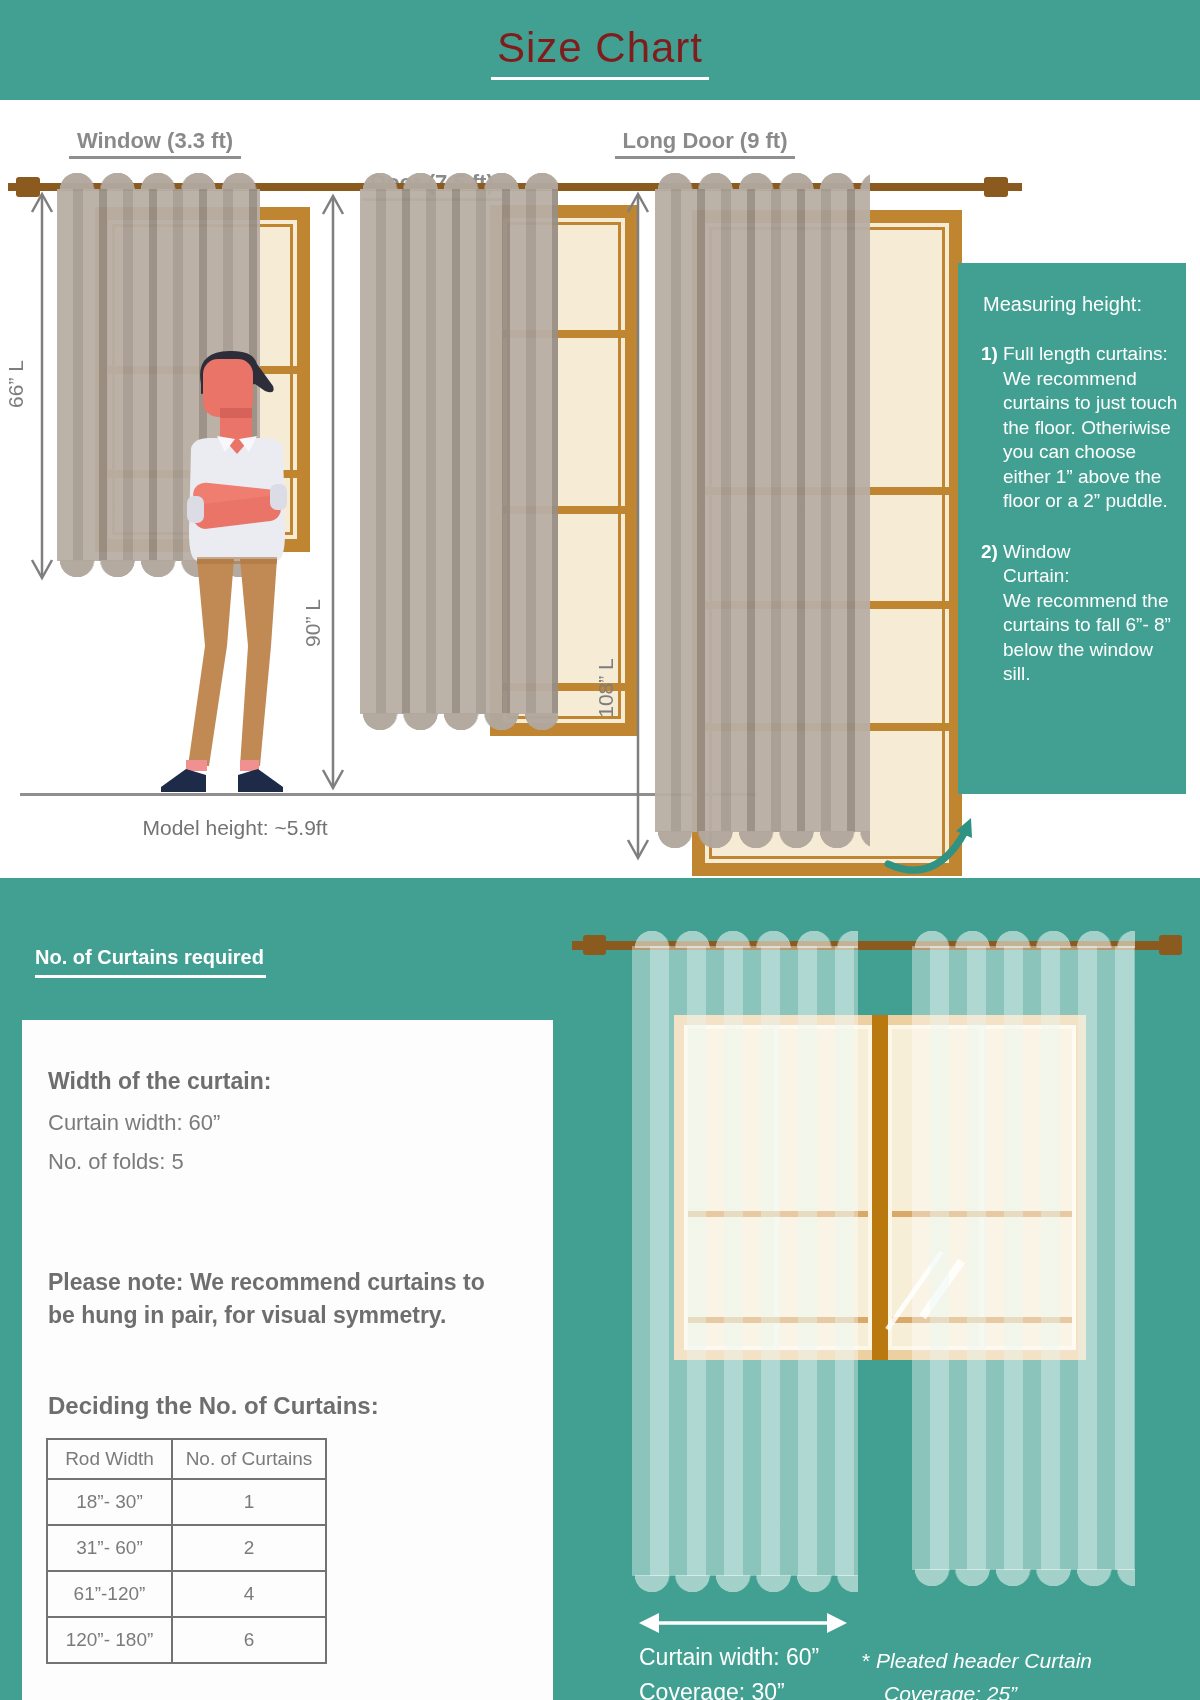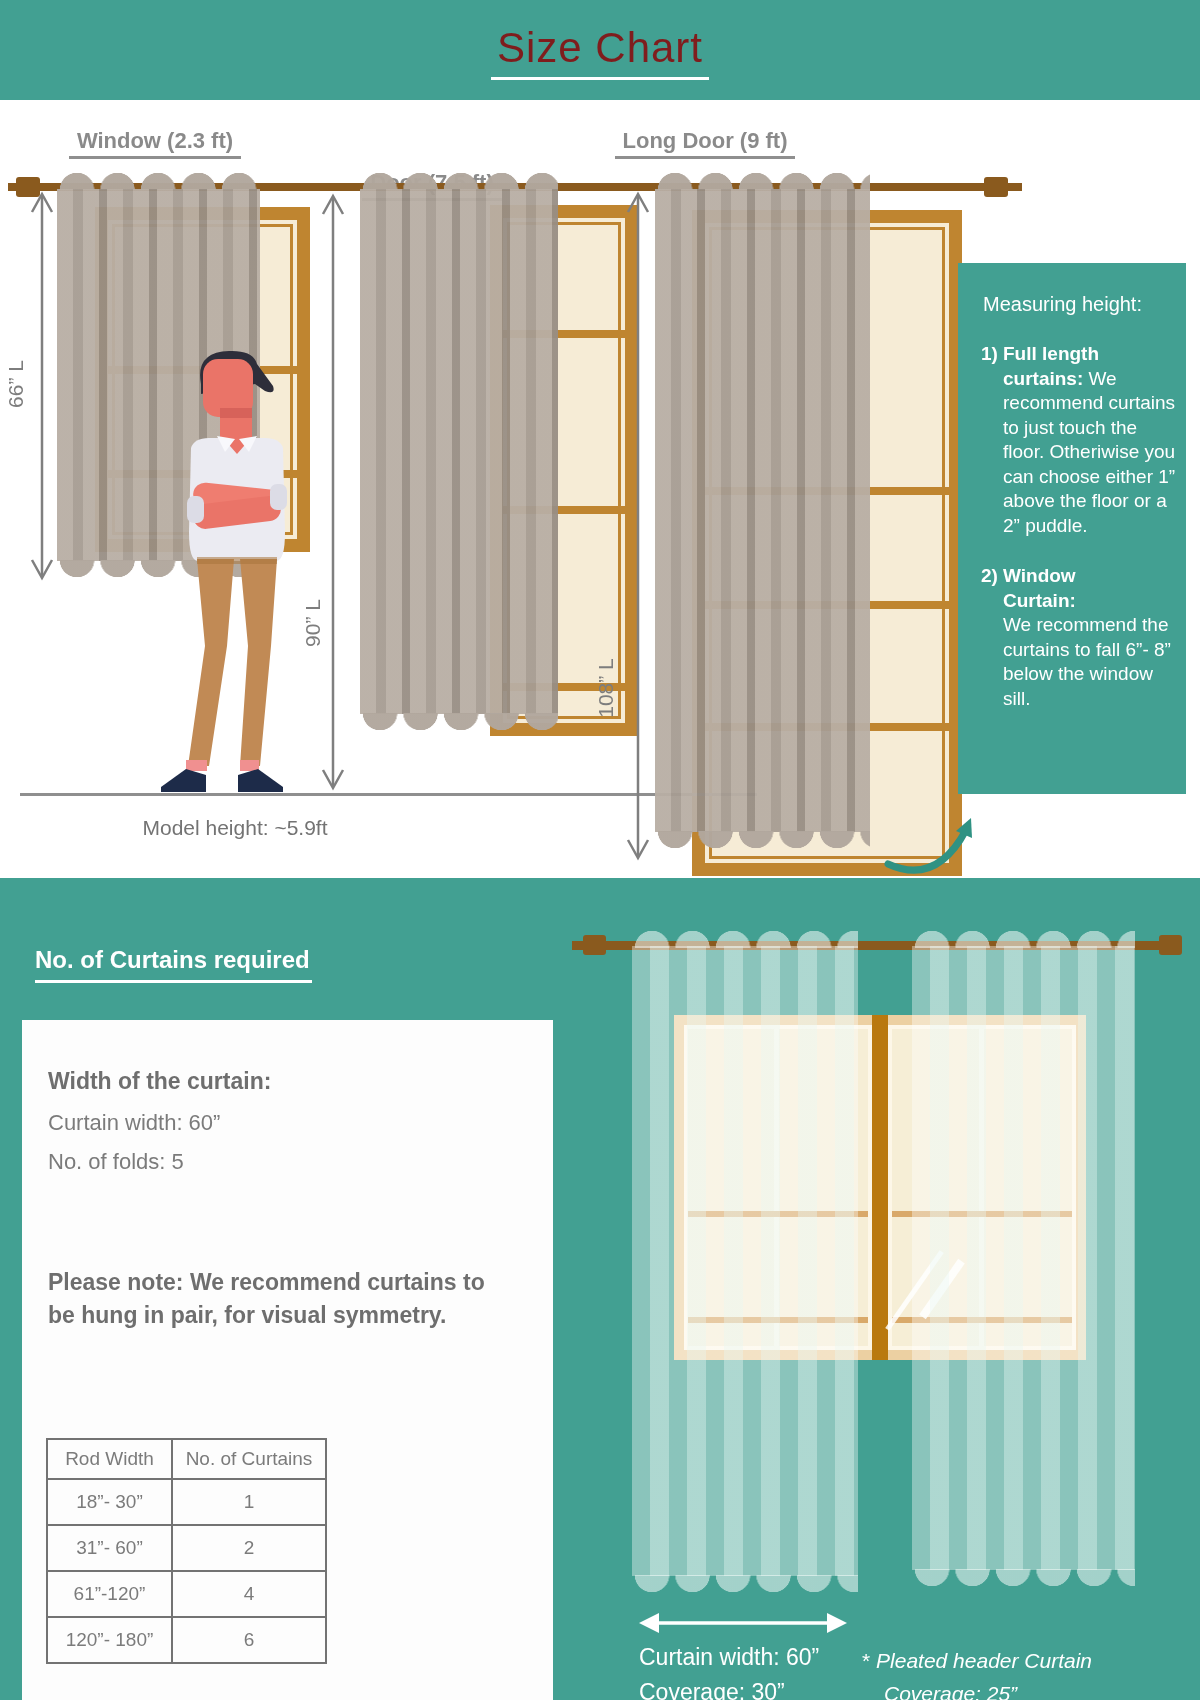--- a/index.html
+++ b/index.html
@@ -56,25 +56,25 @@
           transform:rotate(-90deg);white-space:nowrap;}
   .floor{left:20px;top:793px;width:737px;height:3px;background:#8f8f8f;z-index:1;}
   .model-note{left:110px;top:816px;width:250px;text-align:center;font-size:21px;color:#737373;}
 
   
   .mbox{left:958px;top:263px;width:228px;height:531px;background:var(--teal,#42a092);
         color:#fff;z-index:5;box-sizing:border-box;padding:30px 18px 4px 25px;}
   .mbox-title{font-size:20px;margin-bottom:26px;}
   .mh-item{position:relative;padding-left:20px;font-size:19px;line-height:1.29;margin-bottom:26px;width:178px;}
   .mh-num{position:absolute;left:-2px;top:0;font-weight:bold;}
-  .mh-item .b{font-weight:bold;white-space:pre-line;}
+  .mh-item .b{font-weight:normal;white-space:pre-line;}
   .mh-item .nl{display:block;}
 
   
-  .b-heading{left:35px;top:946px;font-size:24px;font-weight:bold;color:#fff;z-index:5;}
+  .b-heading{left:35px;top:946px;font-size:20px;font-weight:bold;color:#fff;z-index:5;}
   .b-heading span{border-bottom:3px solid #fff;padding:0 2px 7px 0;}
   .card{left:22px;top:1020px;width:531px;height:680px;background:#fdfdfd;z-index:4;}
   .card-bold{font-size:23px;font-weight:bold;color:#6e6e6e;z-index:5;}
   .card-line{font-size:22px;color:#7b7b7b;z-index:5;}
   .note{width:446px;line-height:1.42;}
   .ctable{left:46px;top:1438px;z-index:5;border-collapse:collapse;}
   .ctable th,.ctable td{border:2px solid #737373;font-weight:normal;
         font-size:19px;color:#7b7b7b;text-align:center;padding:0;}
   .ctable th{width:123px;height:38px;}
   .ctable th+th{width:152px;}
@@ -97,21 +97,21 @@
 <body>
 
 <div id="stage">
 
   <div class="abs band-top"></div>
   <div class="abs page-title">
     <span>Size Chart</span>
   </div>
 
   <div class="abs sec-label" style="left:55px;width:200px;">
-    <span>Window (2.3 ft)</span></div>
+    <span>Window (3.3 ft)</span></div>
   <div class="abs sec-label" style="left:332px;width:200px;margin-top:42px;">
     <span>Door (7.5 ft)</span></div>
   <div class="abs sec-label" style="left:605px;width:200px;">
     <span>Long Door (9 ft)</span></div>
 
   <div class="abs win" style="left:95px;top:207px;width:189px;height:319px;">
     <div class="win-inner"></div>
     <div class="bar" style="top:146px;"></div>
     <div class="bar" style="top:250px;"></div>
   </div>
@@ -222,20 +222,21 @@
 
   <div class="abs b-heading">
     <span>No. of Curtains required</span></div>
 
   <div class="abs card"></div>
 
   <div class="abs card-bold" style="left:48px;top:1068px;">Width of the curtain:</div>
   <div class="abs card-line" style="left:48px;top:1110px;">Curtain width: 60”</div>
   <div class="abs card-line" style="left:48px;top:1149px;">No. of folds: 5</div>
   <div class="abs card-bold note" style="left:48px;top:1266px;">Please note: We recommend curtains to be hung in pair, for visual symmetry.</div>
+  <div class="abs card-bold" style="left:48px;top:1392px;font-size:24px;">Deciding the No. of Curtains:</div>
 
   <table class="abs ctable">
     <tbody>
         <tr>
       <th>Rod Width</th>
       <th>No. of Curtains</th>
     </tr>
     <tr>
       <td>18”- 30”</td>
       <td>1</td>

